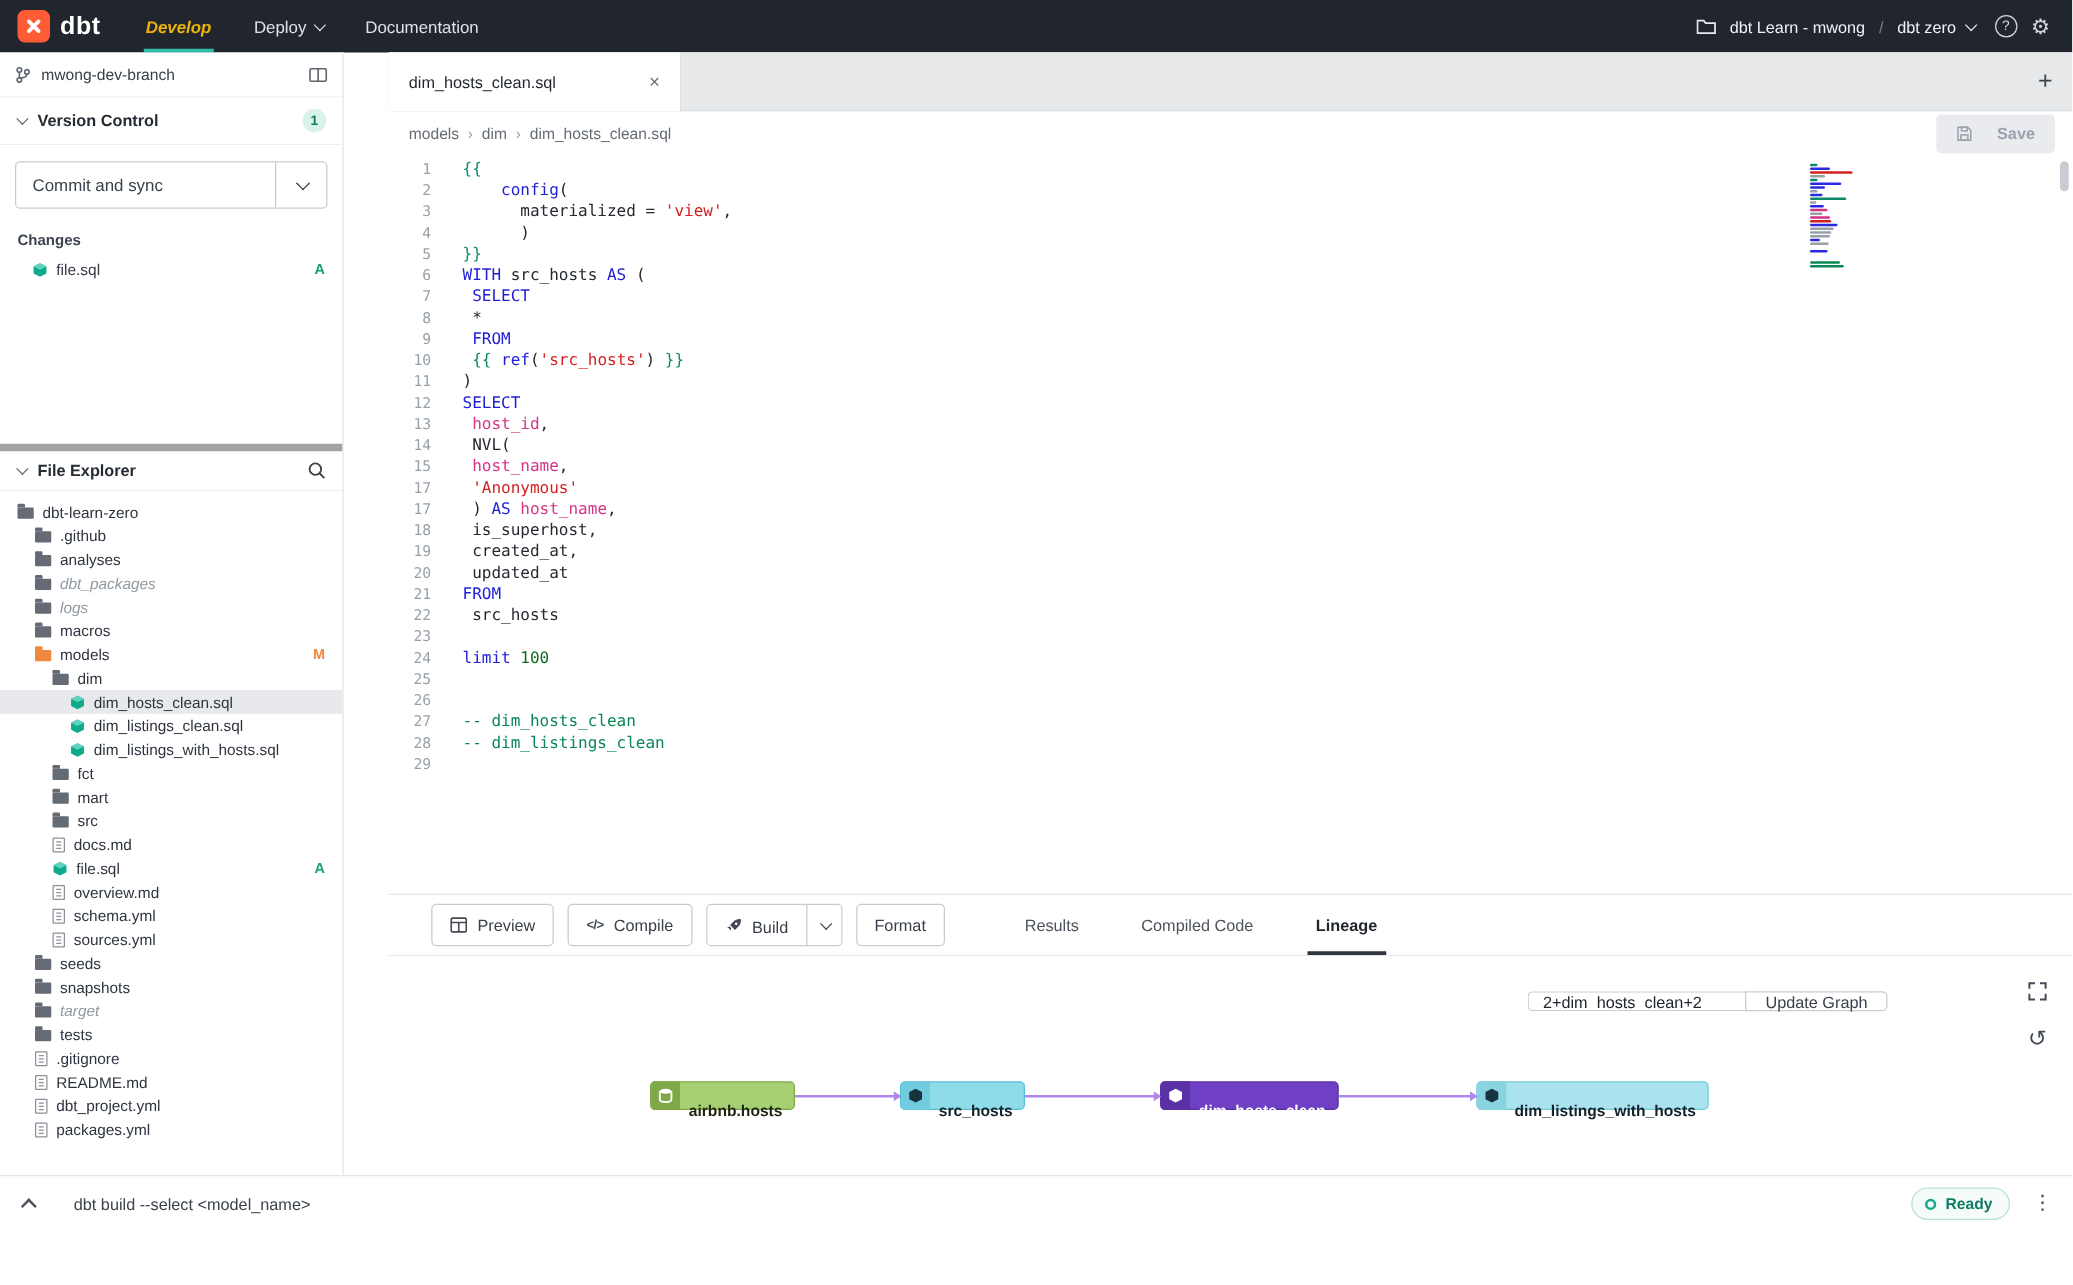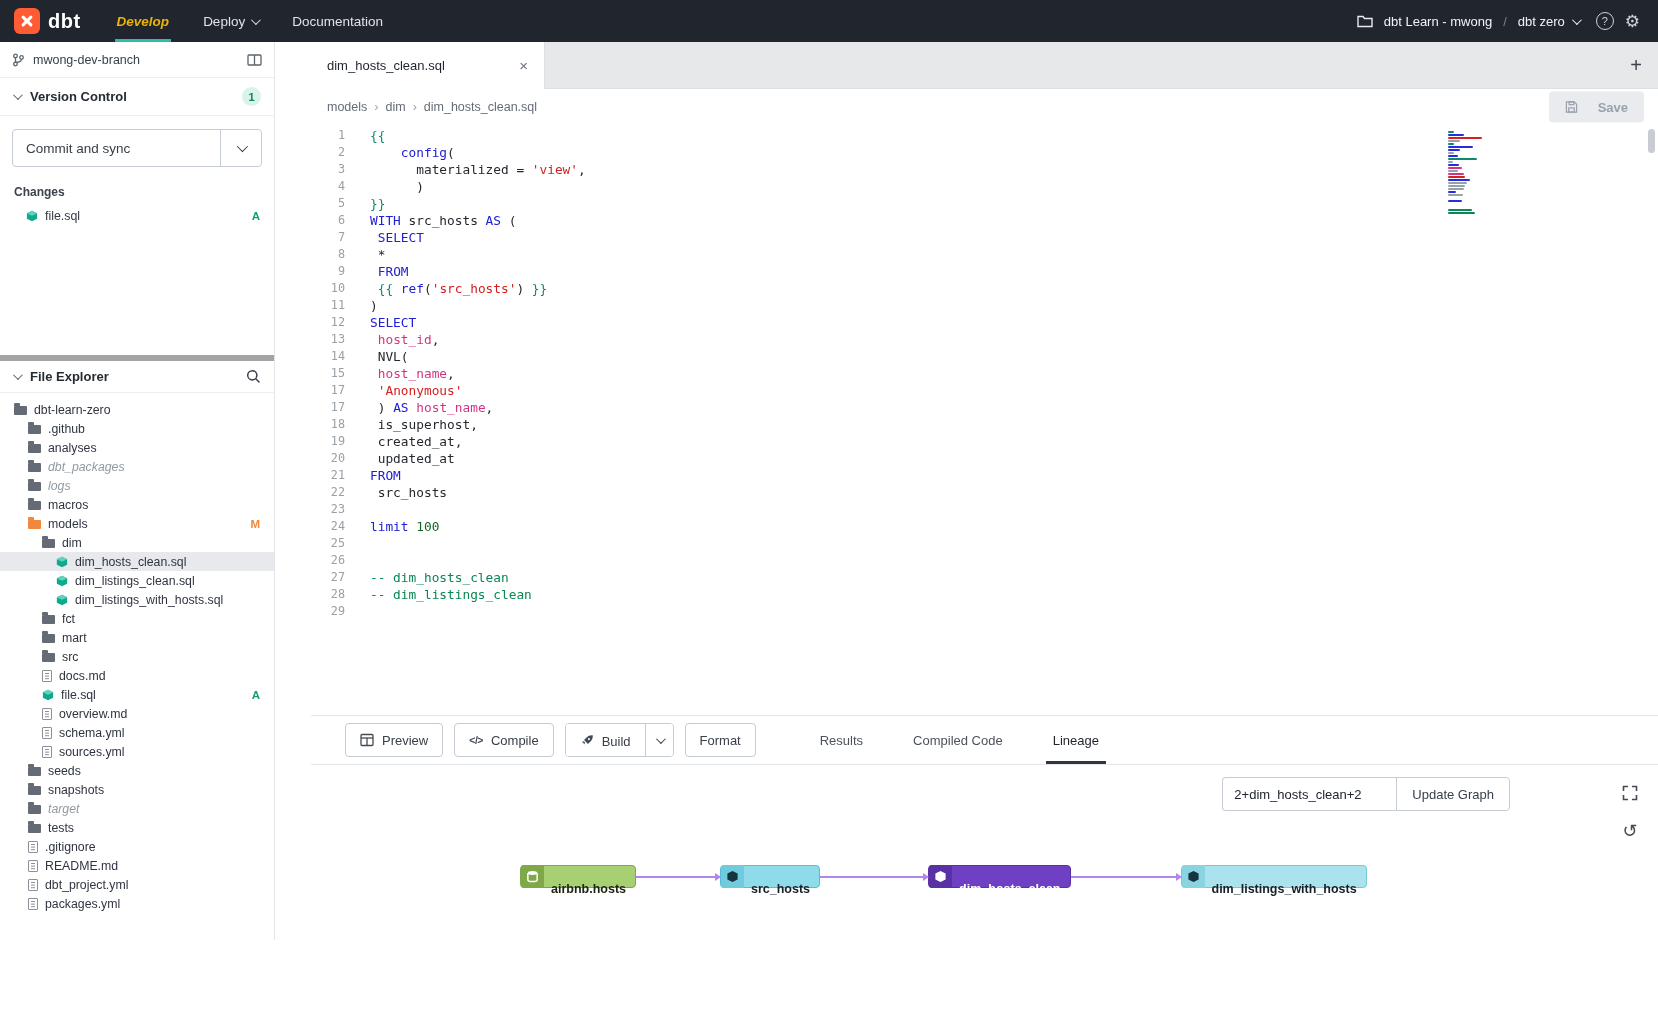--- a/index.html
+++ b/index.html
@@ -80,26 +80,26 @@
 
   
   .toolbar { height:50px; flex:none; border-top:1px solid #e4e6e9; border-bottom:1px solid #e4e6e9; display:flex; align-items:center; padding-left:34px; }
   .tb-btn { height:34px; display:flex; align-items:center; gap:8px; border:1px solid #c6ccd4; border-radius:4px; background:#fff; padding:0 14px; font-size:13px; font-weight:500; color:#39404a; font-family:inherit; margin-right:11px; cursor:pointer; }
   .split { display:flex; margin-right:11px; border:1px solid #c6ccd4; border-radius:4px; overflow:hidden; height:34px; }
   .split .tb-btn { border:none; border-radius:0; margin:0; }
   .split .tb-chev { width:28px; display:flex; align-items:center; justify-content:center; border-left:1px solid #c6ccd4; background:#fff; cursor:pointer; color:#39404a; }
   .compile-glyph { font-size:10.5px; font-weight:700; color:#444b55; letter-spacing:-.5px; }
   .tb-tabs { display:flex; align-items:stretch; height:100%; margin-left:46px; }
   .ttab { position:relative; display:flex; align-items:center; padding:0 7px; margin-right:36px; font-size:13px; color:#4c525c; cursor:pointer; }
-  .ttab.active { color:#1f242d; font-weight:400;text-align:center; }
+  .ttab.active { color:#1f242d; font-weight:700;text-align:center; }
   .ttab.active::after { content:""; position:absolute; left:0; right:0; bottom:0; height:3px; background:#2f3640; }
 
   
   .lineage { height:175px; flex:none; position:relative; background:#fff; }
-  .lin-controls { position:absolute; top:12px; right:148px; display:flex; height:34px; }
+  .lin-controls { position:absolute; top:28px; right:148px; display:flex; height:16px; }
   .lin-input { width:174px; border:1px solid #c6ccd4; border-right:none; border-radius:4px 0 0 4px; padding:0 11px; font-size:13px; color:#20252e; font-family:inherit; outline:none; }
   .lin-update { border:1px solid #c6ccd4; border-radius:0 4px 4px 0; background:#fff; padding:0 15px; font-size:13px; font-weight:500; color:#39404a; font-family:inherit; cursor:pointer; }
   .icon-btn { position:absolute; right:14px; width:28px; height:28px; border:none; background:none; display:flex; align-items:center; justify-content:center; cursor:pointer; color:#444b55; }
   .lin-full { top:14px; }
   .lin-reset { top:52px; font-size:18px; line-height:1; }
   .graph { position:absolute; left:209px; top:100px; display:flex; align-items:center; }
   .node { height:23px; border-radius:4px; display:flex; align-items:center; font-size:12.5px; font-weight:700; cursor:pointer; }
   .nico { width:23px; height:23px; border-radius:3px 0 0 3px; display:flex; align-items:center; justify-content:center; flex:none; }
   .nlabel { padding:0 9px 0 7px; white-space:nowrap;margin-top:24px; }
   .n-source { background:#a6d071; border:1px solid #7fa948; color:#1d2513; }
@@ -545,14 +545,27 @@
             <svg width="13" height="13" viewBox="0 0 14 14">
                 <path fill="currentColor" d="M7 1 12.5 3.9v6.2L7 13 1.5 10.1V3.9z"></path>
               </svg>
           </span>
           <span class="nlabel">dim_listings_with_hosts</span>
         </div>
       </div>
     </div>
   </div>
 
+  <footer class="footer">
+    <div class="cmdrow">
+      <button class="collapse-btn">
+          <span class="chev-u"></span>
+        </button>
+      <span class="cmd-text">dbt build --select &lt;model_name&gt;</span>
+      <div class="ready-pill">
+        <span class="ready-dot"></span>
+        <span class="ready-text">Ready</span>
+      </div>
+      <button class="kebab">⋮</button>
+    </div>
+  </footer>
 
 </div>
 
 </body></html>

